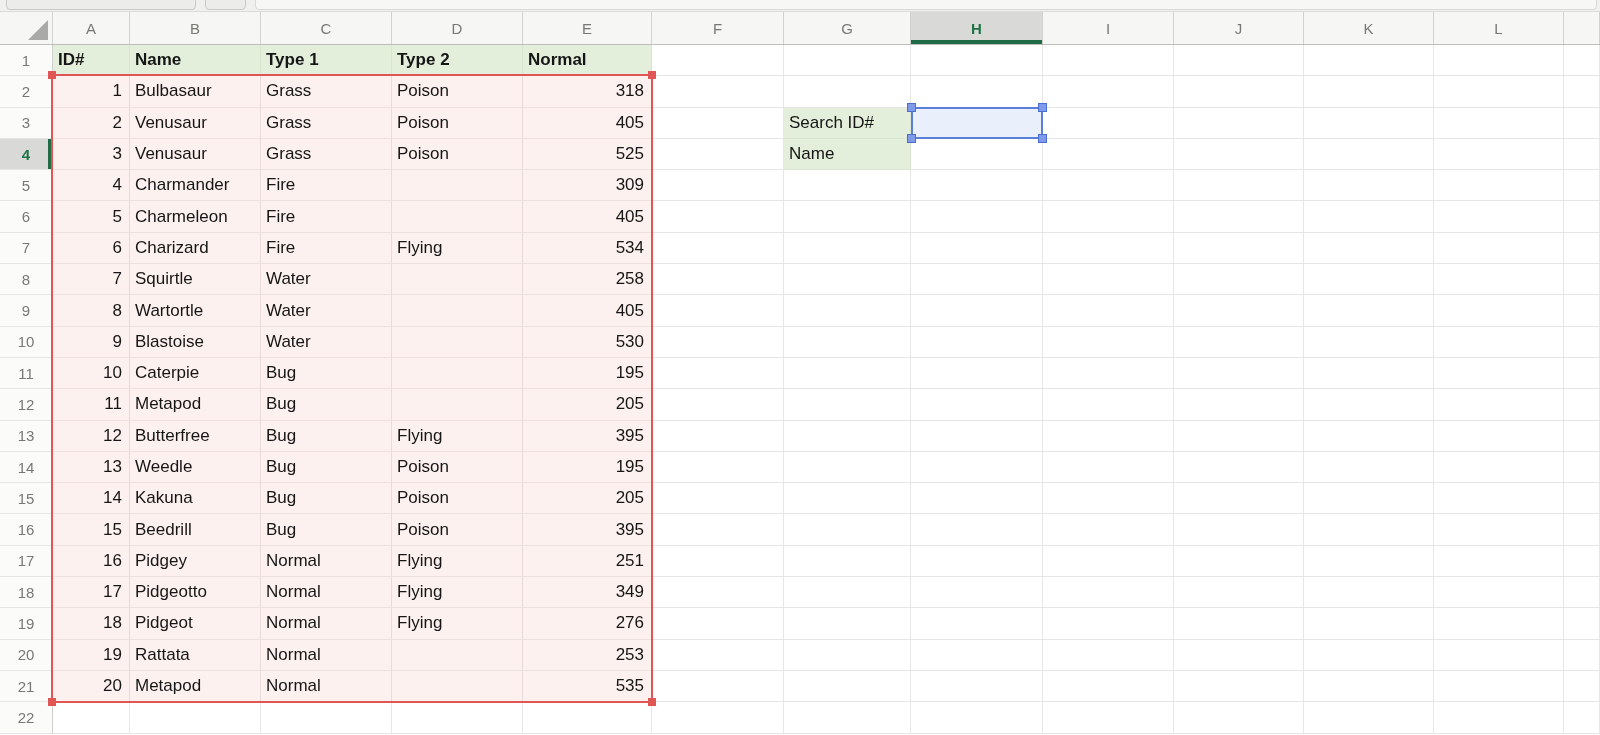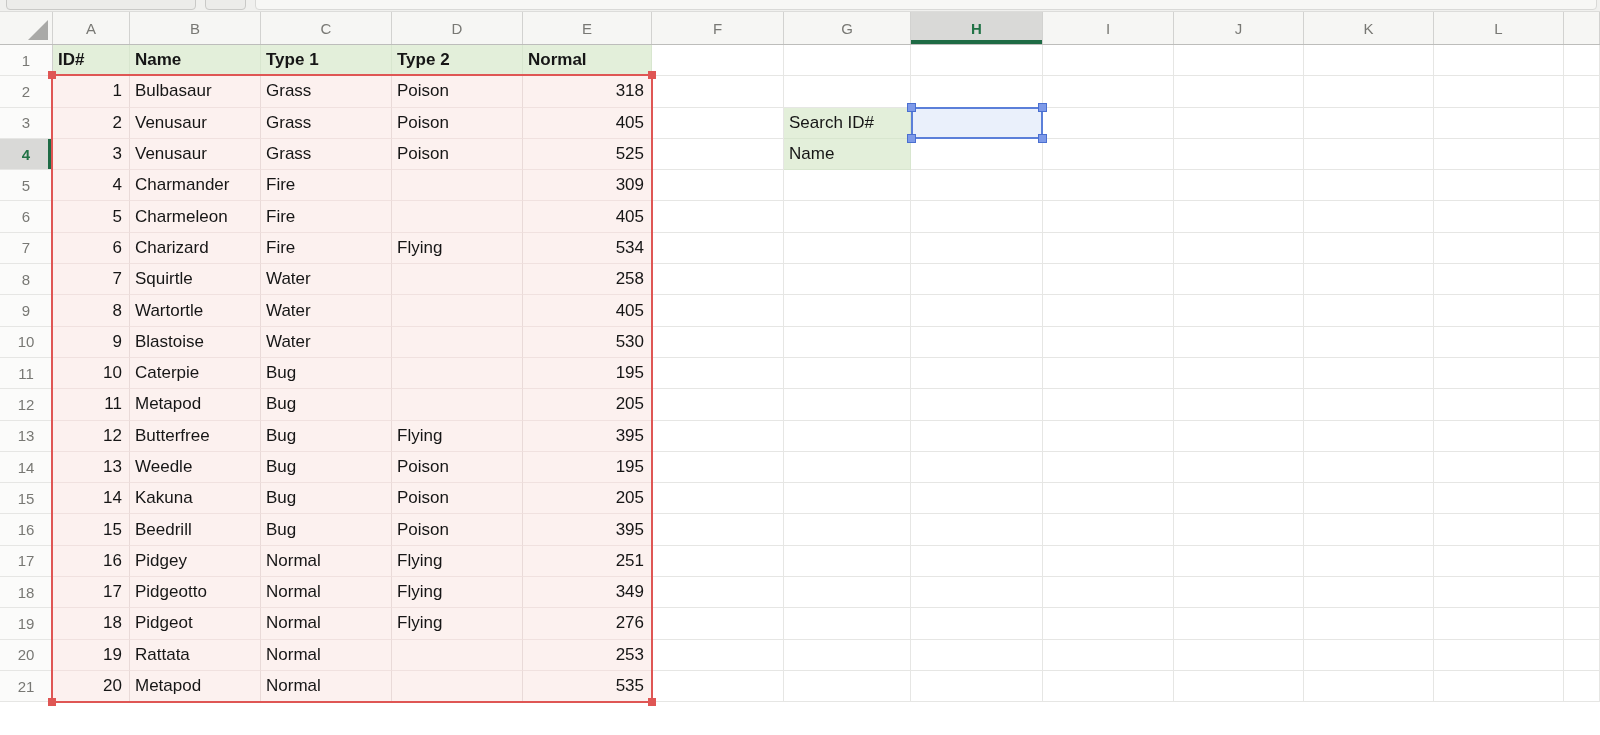--- a/index.html
+++ b/index.html
@@ -433,20 +433,36 @@
         <div class="cell pink num" style="width: 129px;">535</div>
         <div class="cell" style="width: 132px;"></div>
         <div class="cell" style="width: 127px;"></div>
         <div class="cell" style="width: 132px;"></div>
         <div class="cell" style="width: 131px;"></div>
         <div class="cell" style="width: 130px;"></div>
         <div class="cell" style="width: 130px;"></div>
         <div class="cell" style="width: 130px;"></div>
         <div class="cell" style="width: 36px;"></div>
       </div>
+      <div class="row">
+        <div class="rowh">22</div>
+        <div class="cell" style="width: 77px;"></div>
+        <div class="cell" style="width: 131px;"></div>
+        <div class="cell" style="width: 131px;"></div>
+        <div class="cell" style="width: 131px;"></div>
+        <div class="cell" style="width: 129px;"></div>
+        <div class="cell" style="width: 132px;"></div>
+        <div class="cell" style="width: 127px;"></div>
+        <div class="cell" style="width: 132px;"></div>
+        <div class="cell" style="width: 131px;"></div>
+        <div class="cell" style="width: 130px;"></div>
+        <div class="cell" style="width: 130px;"></div>
+        <div class="cell" style="width: 130px;"></div>
+        <div class="cell" style="width: 36px;"></div>
+      </div>
     </div>
 
   <div id="red-rect">
     <div class="rhandle tl"></div>
     <div class="rhandle tr"></div>
     <div class="rhandle bl"></div>
     <div class="rhandle br"></div>
   </div>
 
   <div id="h3box">

